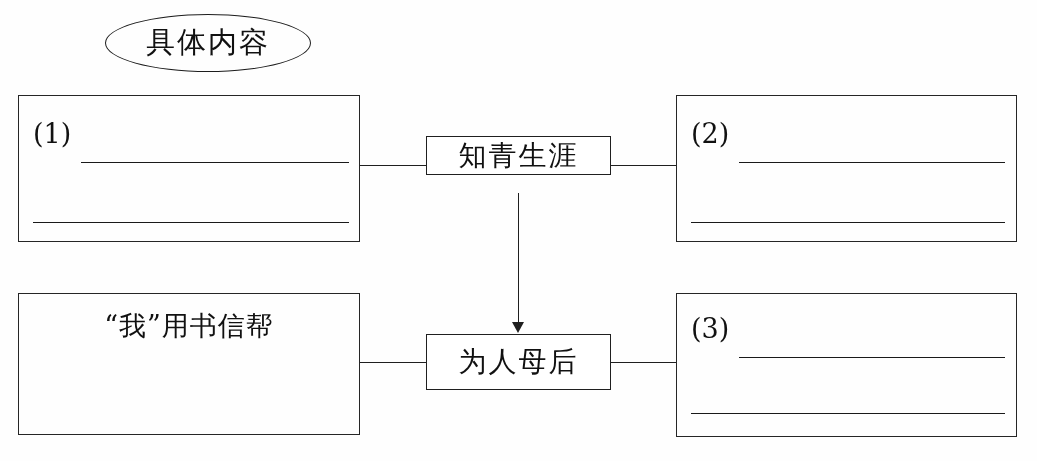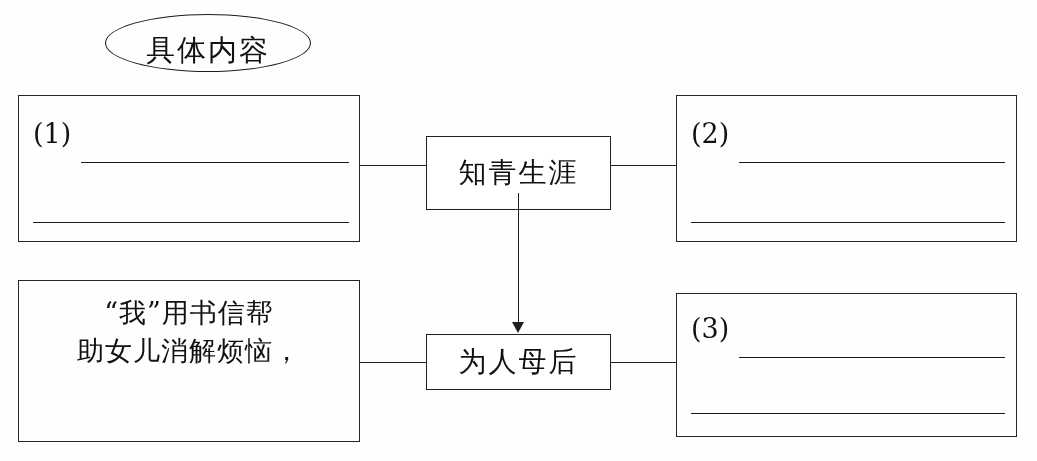--- a/index.html
+++ b/index.html
@@ -107,49 +107,48 @@
     border-left: 6px solid transparent;
     border-right: 6px solid transparent;
     border-top: 11px solid #1f1f1f;
   }
 </style>
 </head>
 <body>
 
 <div id="canvas">
 
-  <div class="ellipse" style="left:105px; top:14px; width:206px; height:58px;align-items:flex-end;">
+  <div class="ellipse" style="left:105px; top:14px; width:206px; height:58px;">
     <span>具体内容</span>
   </div>
 
 
   <div class="obox" style="left:18px; top:95px; width:342px; height:147px;">
     <div class="blank-num" style="left:14px; top:22px;">(1)</div>
     <div class="rule" style="left:62px; top:66px; width:268px;"></div>
     <div class="rule" style="left:14px; top:126px; width:316px;"></div>
   </div>
 
   <div class="obox" style="left:676px; top:95px; width:341px; height:147px;">
     <div class="blank-num" style="left:14px; top:22px;">(2)</div>
     <div class="rule" style="left:62px; top:66px; width:266px;"></div>
     <div class="rule" style="left:14px; top:126px; width:314px;"></div>
   </div>
 
-  <div class="obox" style="left:18px; top:280px; width:342px; height:162px;padding-left:24px;">
+  <div class="obox" style="left:18px; top:293px; width:342px; height:142px;padding-left:24px;">
     <div class="para" style="top:13px;">“我”用书信帮</div>
-    <div class="para" style="top:51px;">助女儿消解烦恼，</div>
   </div>
 
   <div class="obox" style="left:676px; top:293px; width:341px; height:144px;">
     <div class="blank-num" style="left:14px; top:19px;">(3)</div>
     <div class="rule" style="left:62px; top:63px; width:266px;"></div>
     <div class="rule" style="left:14px; top:119px; width:314px;"></div>
   </div>
 
-  <div class="cbox" style="left:426px; top:136px; width:185px; height:74px;">
+  <div class="cbox" style="left:426px; top:136px; width:185px; height:39px;">
     <span>知青生涯</span>
   </div>
 
   <div class="cbox" style="left:426px; top:334px; width:185px; height:56px;">
     <span>为人母后</span>
   </div>
 
   <div class="hline" style="left:360px; top:165px; width:66px;"></div>
   <div class="hline" style="left:611px; top:165px; width:65px;"></div>
   <div class="hline" style="left:360px; top:362px; width:66px;"></div>

